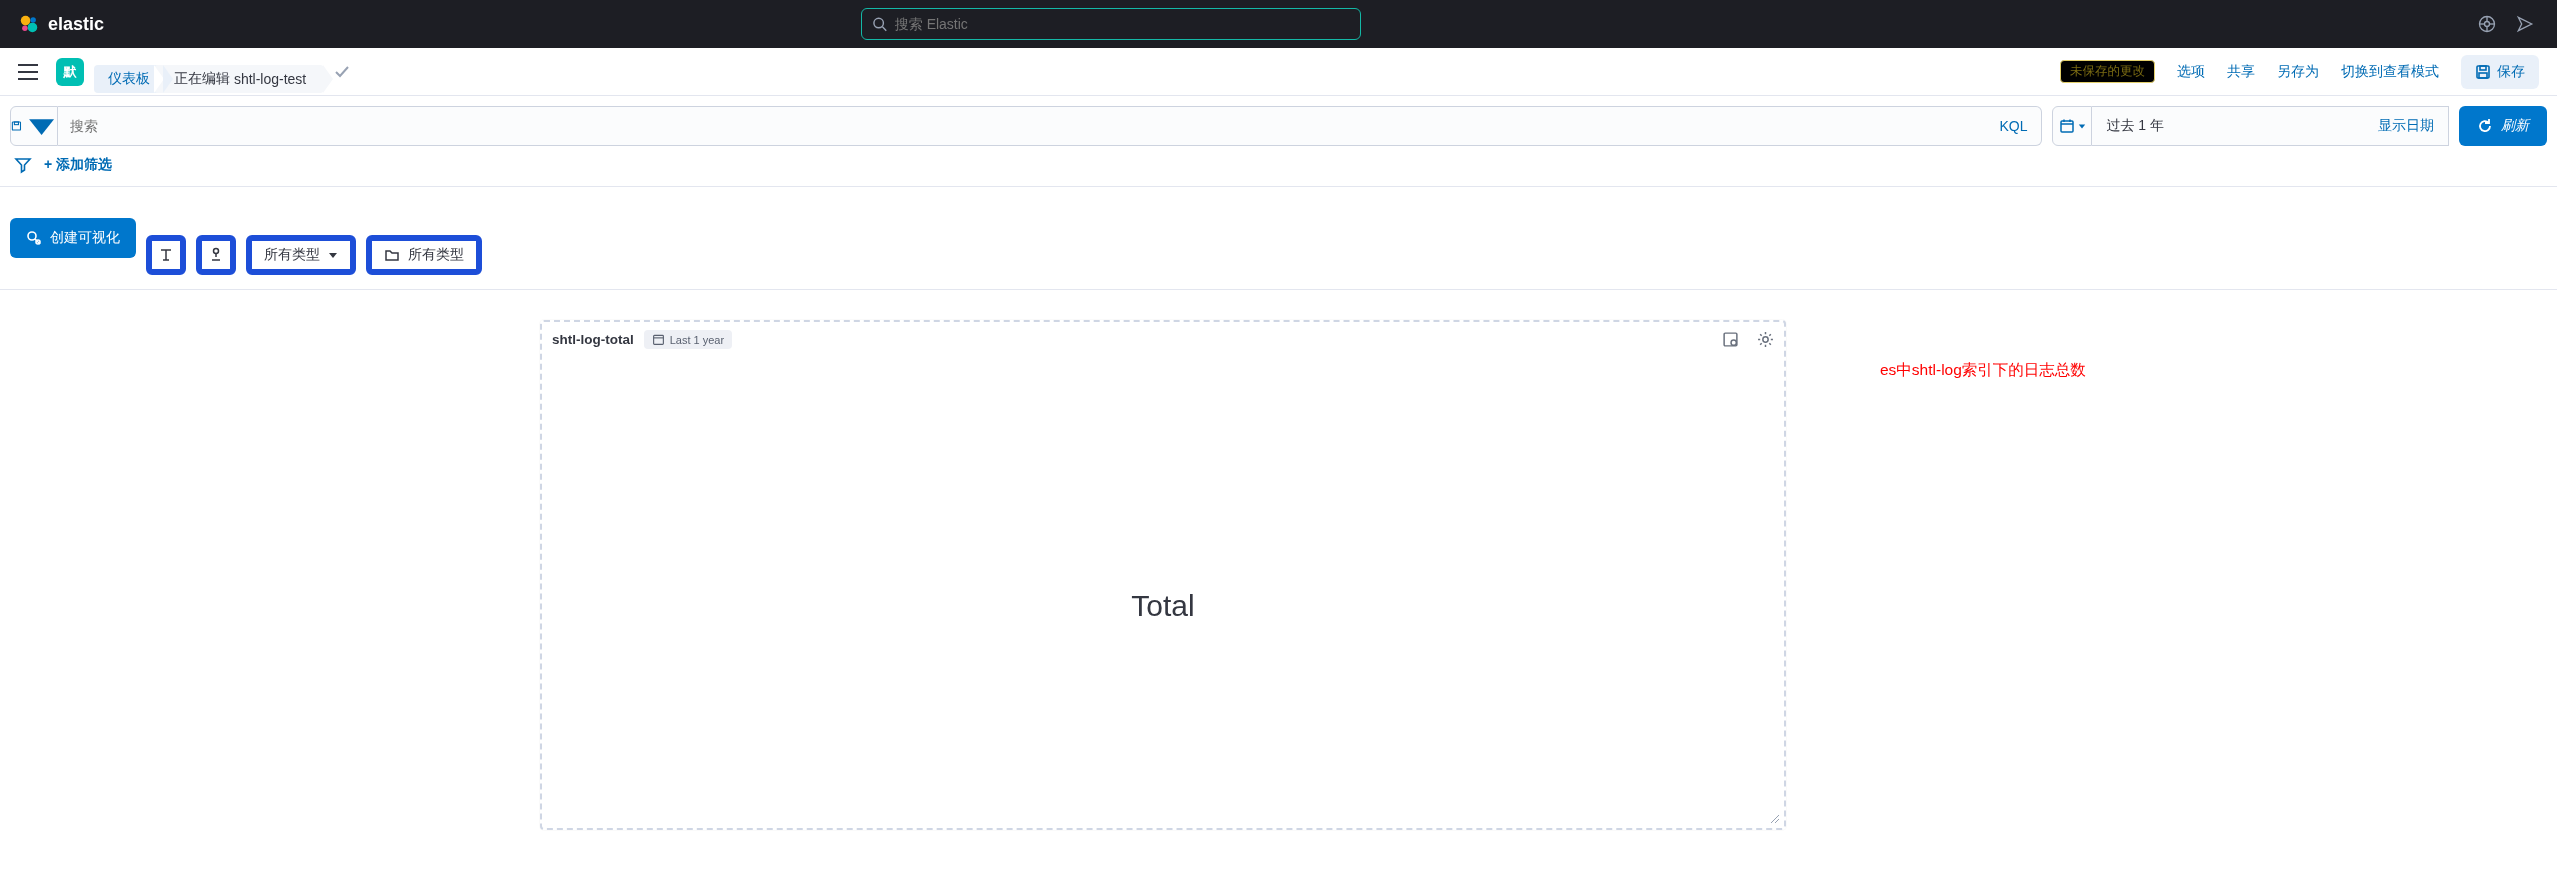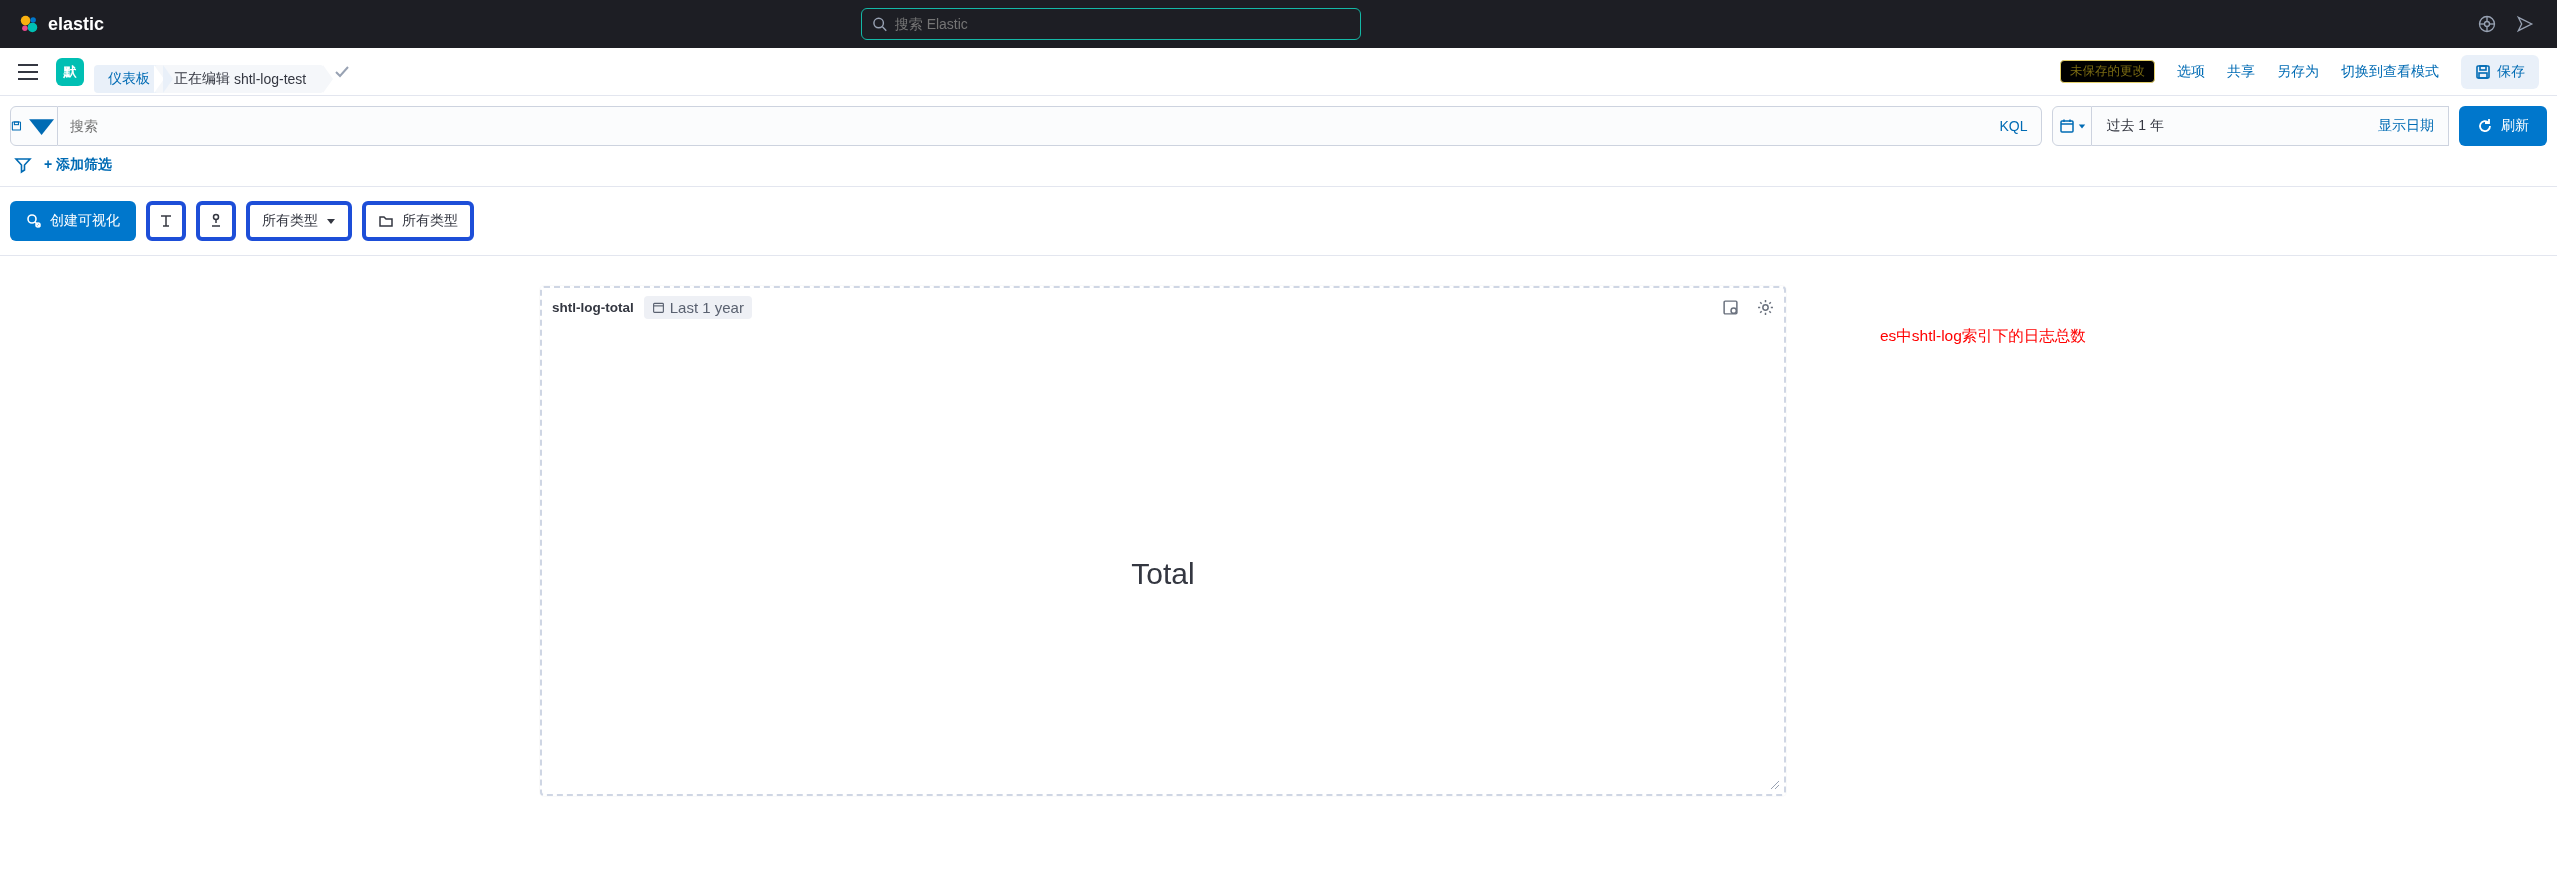--- a/index.html
+++ b/index.html
@@ -41,41 +41,41 @@
   .qb-group { display:flex; }
   .qb-iconbtn { display:flex; align-items:center; justify-content:center; height:40px; border:1px solid #cdd3df; background:#fbfcfd; cursor:pointer; }
   .qb-iconbtn.leading { width:48px; border-top-left-radius:6px; border-bottom-left-radius:6px; gap:4px; color:#006bb4; }
   .search-bar { flex:1; display:flex; align-items:center; }
   .search-bar input { height:40px; border:1px solid #cdd3df; border-left:none; border-right:none; width:100%; padding:0 12px; outline:none; font-size:14px; background:#fbfcfd; }
   .kql { height:40px; border:1px solid #cdd3df; border-left:none; border-top-right-radius:6px; border-bottom-right-radius:6px; display:flex; align-items:center; padding:0 14px; color:#006bb4; font-weight:500; background:#fbfcfd; cursor:pointer; }
   .date-iconbtn { width:40px; border-radius:6px 0 0 6px; color:#006bb4; gap:3px; }
   .date-range { height:40px; border:1px solid #cdd3df; border-left:none; display:flex; align-items:center; background:#fbfcfd; }
   .date-range .label { padding:0 200px 0 14px; }
   .date-range .show { color:#006bb4; padding:0 14px; cursor:pointer; border-top-right-radius:6px; border-bottom-right-radius:6px; }
-  .refresh-btn { background:#07c; color:#fff; border:none; height:40px; border-radius:6px; padding:0 18px; display:flex; align-items:center; gap:8px; font-size:14px; cursor:pointer; }
+  .refresh-btn { background:#07c; color:#fff; border:none; height:40px; border-radius:6px; padding:0 18px; display:flex; align-items:center; gap:8px; font-size:14px; cursor:pointer;font-style:italic; }
 
   
   .filterrow { display:flex; align-items:center; gap:12px; padding:0 14px 12px 14px; border-bottom:1px solid #e3e6ef;font-weight:bold; }
   .filterrow .filtericon { color:#006bb4; }
   .filterrow .addfilter { color:#006bb4; cursor:pointer; }
 
   
   .toolbar { display:flex; align-items:center; gap:10px; padding:14px 10px; border-bottom:1px solid #e3e6ef; }
   .primary-btn { background:#07c; color:#fff; border:none; height:40px; border-radius:6px; padding:0 16px; display:flex; align-items:center; gap:8px; font-size:14px; cursor:pointer; }
-  .tool-btn { height:40px; border:4px solid #1d4ed8; background:#fff; border-radius:6px; display:flex; align-items:center; justify-content:center; padding:0 12px; gap:8px; cursor:pointer; font-size:14px; color:#343741; }
+  .tool-btn { height:40px; border:6px solid #1d4ed8; background:#fff; border-radius:6px; display:flex; align-items:center; justify-content:center; padding:0 12px; gap:8px; cursor:pointer; font-size:14px; color:#343741;margin-top:34px; }
   .tool-btn.icon-only { width:40px; padding:0; }
   .tool-btn svg.caret { width:10px; height:10px; }
 
   
   .canvas-area { position:relative; padding:10px; }
   .panel-wrap { position:absolute; left:540px; top:30px; width:1246px; }
   .panel { border:2px dashed #cfd6e4; border-radius:4px; background:#fff; box-shadow:0 0 0 1px rgba(0,0,0,0.02); height:510px; display:flex; flex-direction:column; position:relative; }
   .panel-head { display:flex; align-items:center; gap:10px; padding:8px 10px; }
   .panel-title { font-weight:600; font-size:13.5px; }
-  .time-badge { display:flex; align-items:center; gap:5px; background:#eef0f5; color:#5a6170; border-radius:4px; padding:3px 8px; font-size:15px; }
+  .time-badge { display:flex; align-items:center; gap:5px; background:#eef0f5; color:#5a6170; border-radius:4px; padding:3px 8px; font-size:11px; }
   .panel-head .fill { flex:1; }
   .panel-head .panel-action { color:#69707d; cursor:pointer; }
   .panel-body { flex:1; display:flex; flex-direction:column; align-items:center; justify-content:center; }
   .metric { font-size:88px; font-weight:600; letter-spacing:2px; line-height:1; }
   .metric-sub { font-size:30px; color:#343741; margin-top:26px; }
   .resize-handle { position:absolute; right:4px; bottom:4px; width:12px; height:12px; color:#98a2b3; }
   .annotation { position:absolute; left:1880px; top:70px; color:#ff0000; font-size:15.5px; }
 
 </style>
 </head>

